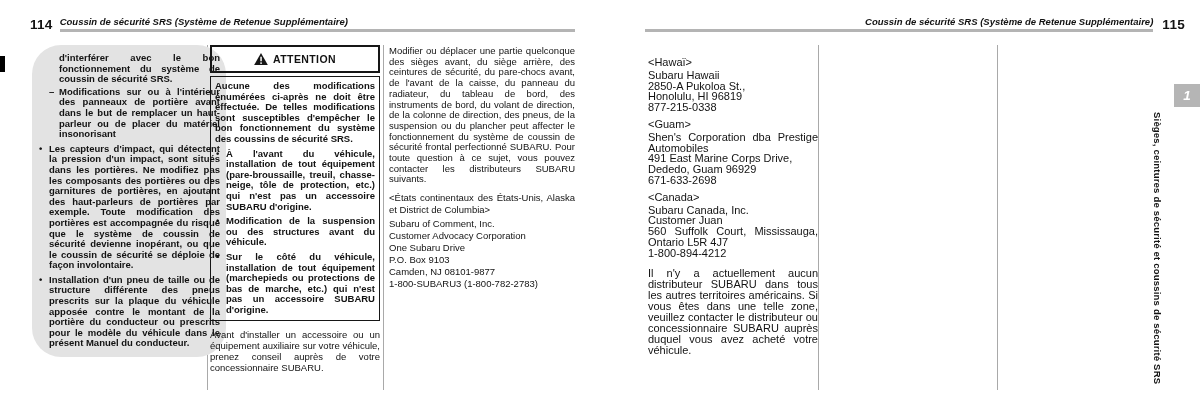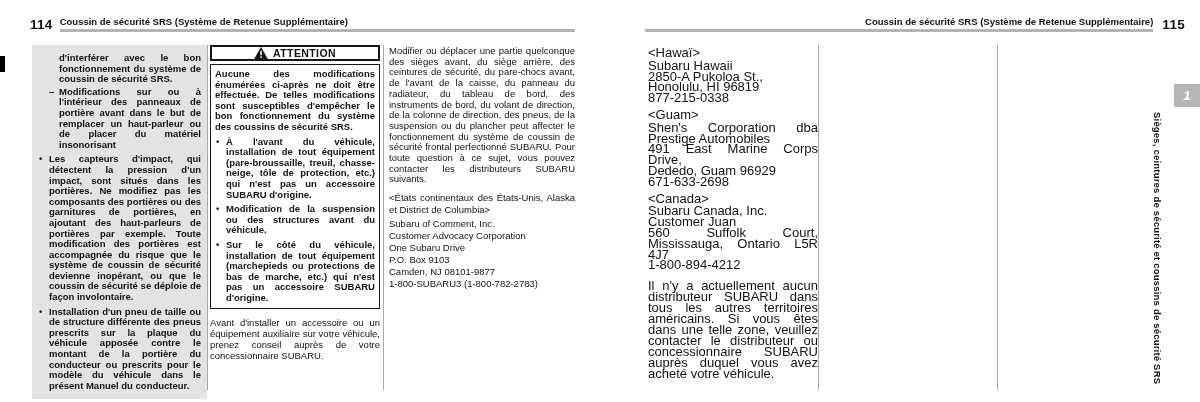--- a/index.html
+++ b/index.html
@@ -12,60 +12,60 @@
   .edge-mark { position:absolute; left:0; top:56px; width:5px; height:16px; background:#000; }
 
   
   .page-header { position:absolute; top:17px; display:flex; align-items:flex-end; }
   .page-header.left  { left:30px;  width:545px;text-align:center; }
   .page-header.right { left:645px; width:540px; }
   .page-num { font-size:13.5px; font-weight:bold; line-height:1; letter-spacing:0.3px; }
   .header-rule { flex:1; display:flex; align-items:flex-end; border-bottom:3px solid #b4b4b4; padding-bottom:1px; min-height:14px; }
   .page-header.left  .header-rule { margin-left:7px; }
   .page-header.right .header-rule { margin-right:9px; justify-content:flex-end; }
-  .header-title { font-size:9.5px; font-weight:bold; line-height:1.15; white-space:nowrap; }
+  .header-title { font-size:9.5px; font-weight:bold; font-style:italic; line-height:1.15; white-space:nowrap; }
 
   
   .vsep { position:absolute; top:45px; height:345px; width:1px; background:#a9a9a9; }
   .vsep.s1 { left:207px; } .vsep.s2 { left:383px; } .vsep.s3 { left:818px; } .vsep.s4 { left:997px; }
 
   
   .caution-box {
-    position:absolute; left:32px; top:45px; width:175px; min-height:312px;
-    background:#e3e3e3; padding:8px 6px; font-weight:bold; font-size:9.5px; line-height:10.6px;
+    position:absolute; left:32px; top:45px; width:194px; min-height:312px;
+    background:#e3e3e3; padding:8px 6px; font-weight:bold; font-size:9.5px; line-height:10.6px;border-radius:29px;
   }
   .cb-cont { padding-left:21px; text-align:justify; }
   .cb-dash { position:relative; padding-left:21px; margin-top:2px; text-align:justify; }
   .cb-dash::before { content:"–"; position:absolute; left:11px; top:0; }
   .cb-bullet { position:relative; padding-left:11px; margin-top:4px; text-align:justify; }
   .cb-bullet::before { content:"•"; position:absolute; left:1px; top:0; }
 
   
   .mid-col { position:absolute; left:210px; top:45px; width:170px; }
   .att-title-box {
-    border:2px solid #161616; height:16px; display:flex; align-items:center; justify-content:center; gap:5px;
+    border:2px solid #161616; height:28px; display:flex; align-items:center; justify-content:center; gap:5px;
   }
   .att-title { font-size:10.5px; font-weight:bold; letter-spacing:0.4px; }
   .warn-icon { display:block; }
   .att-body { margin-top:3px; border:1.5px solid #161616; padding:4px 4px 5px 4px; font-weight:bold; font-size:9.5px; line-height:10.6px; }
   .att-intro { text-align:justify; }
   .att-bullet { position:relative; padding-left:11px; margin-top:4px; text-align:justify; }
   .att-bullet::before { content:"•"; position:absolute; left:1px; top:0; }
   .advice { margin-top:8px; font-size:9.5px; line-height:11px; text-align:justify; }
 
   
   .section-col { position:absolute; left:389px; top:42px; width:186px; }
   .section-heading { position:relative; padding-left:15px; font-size:10.5px; font-weight:bold; line-height:12.2px; }
   .section-heading::before { content:"■"; position:absolute; left:0; top:1px; font-size:9px; }
   .section-body { margin-top:4px; font-size:9.5px; line-height:10.7px; text-align:justify; }
   .contact { margin-top:7px; font-size:9.5px; line-height:12px; }
   .contact-region { text-align:justify; margin-bottom:2px; }
 
   
-  .dist-col { position:absolute; left:648px; top:48px; width:170px; font-size:13px; line-height:10.8px; }
+  .dist-col { position:absolute; left:648px; top:57px; width:170px; font-size:11px; line-height:10.8px; }
   .dist-group { margin-bottom:6px; }
   .dist-region { margin-bottom:2px; }
   .dist-line { text-align:justify; }
   .note { margin-top:9px; text-align:justify; line-height:11px; }
 
   
   .chapter-tab {
     position:absolute; left:1174px; top:84px; width:26px; height:23px; background:#b5b5b5;
     color:#ffffff; font-weight:bold; font-style:italic; font-size:13.5px;
     display:flex; align-items:center; justify-content:center;

